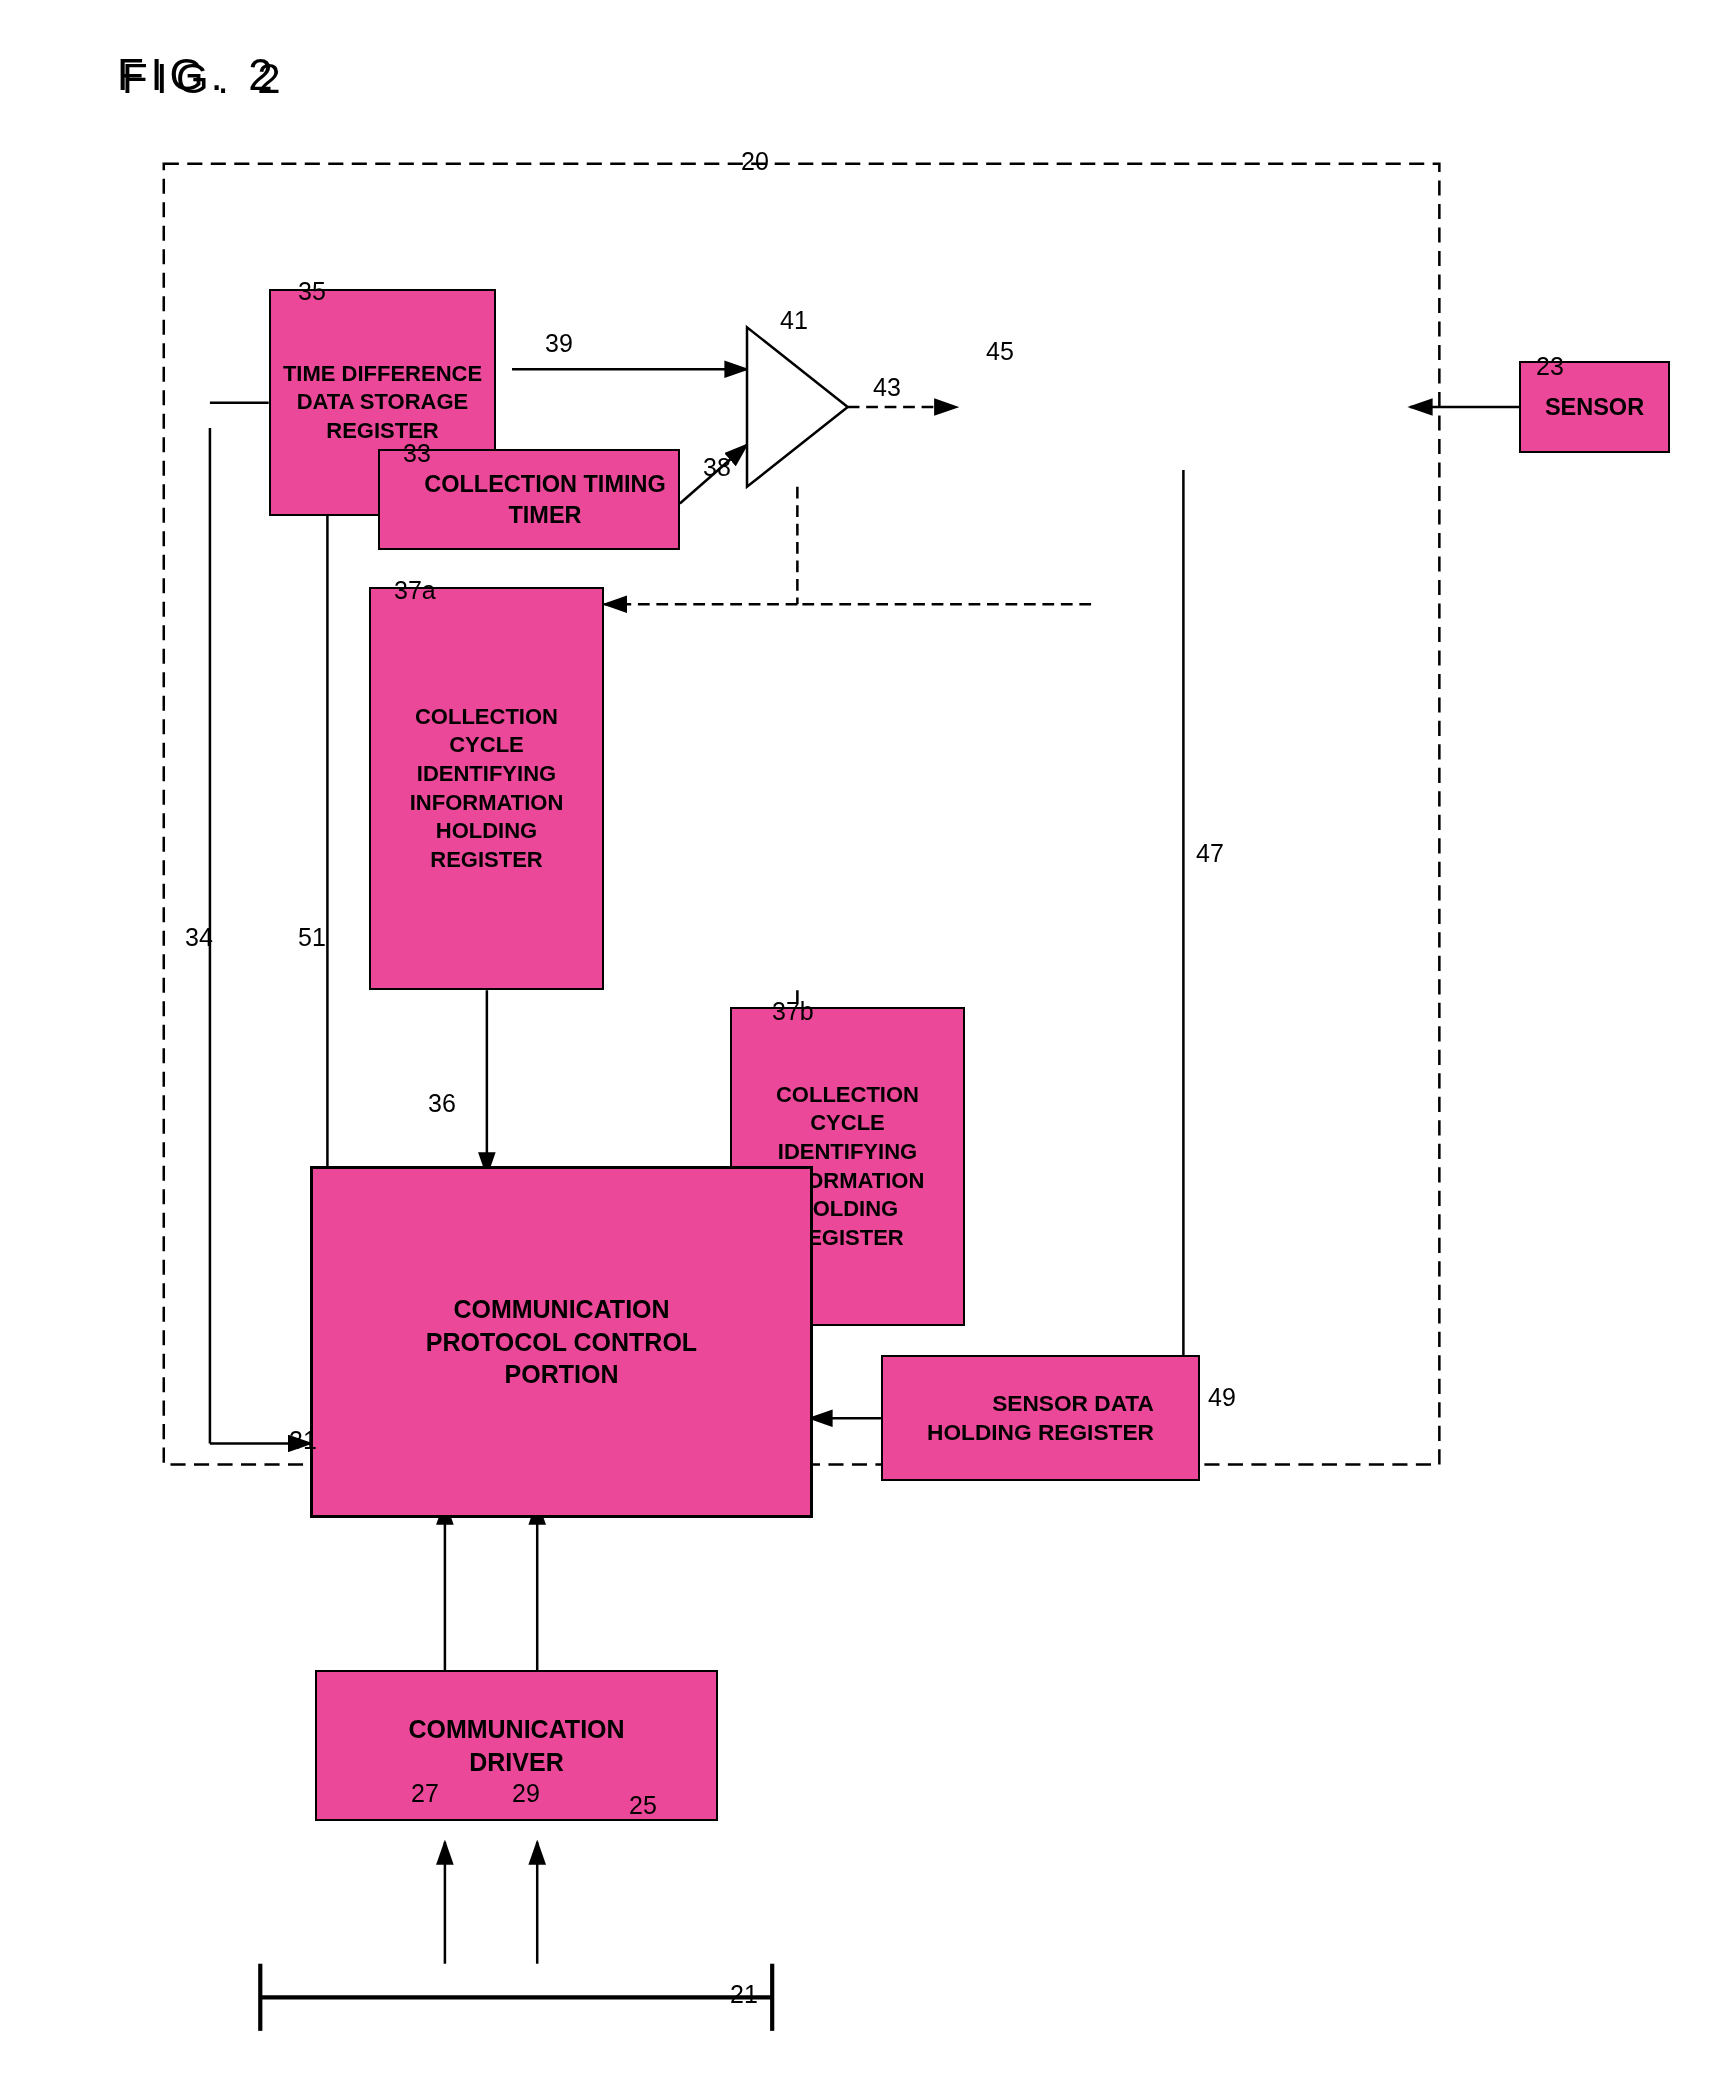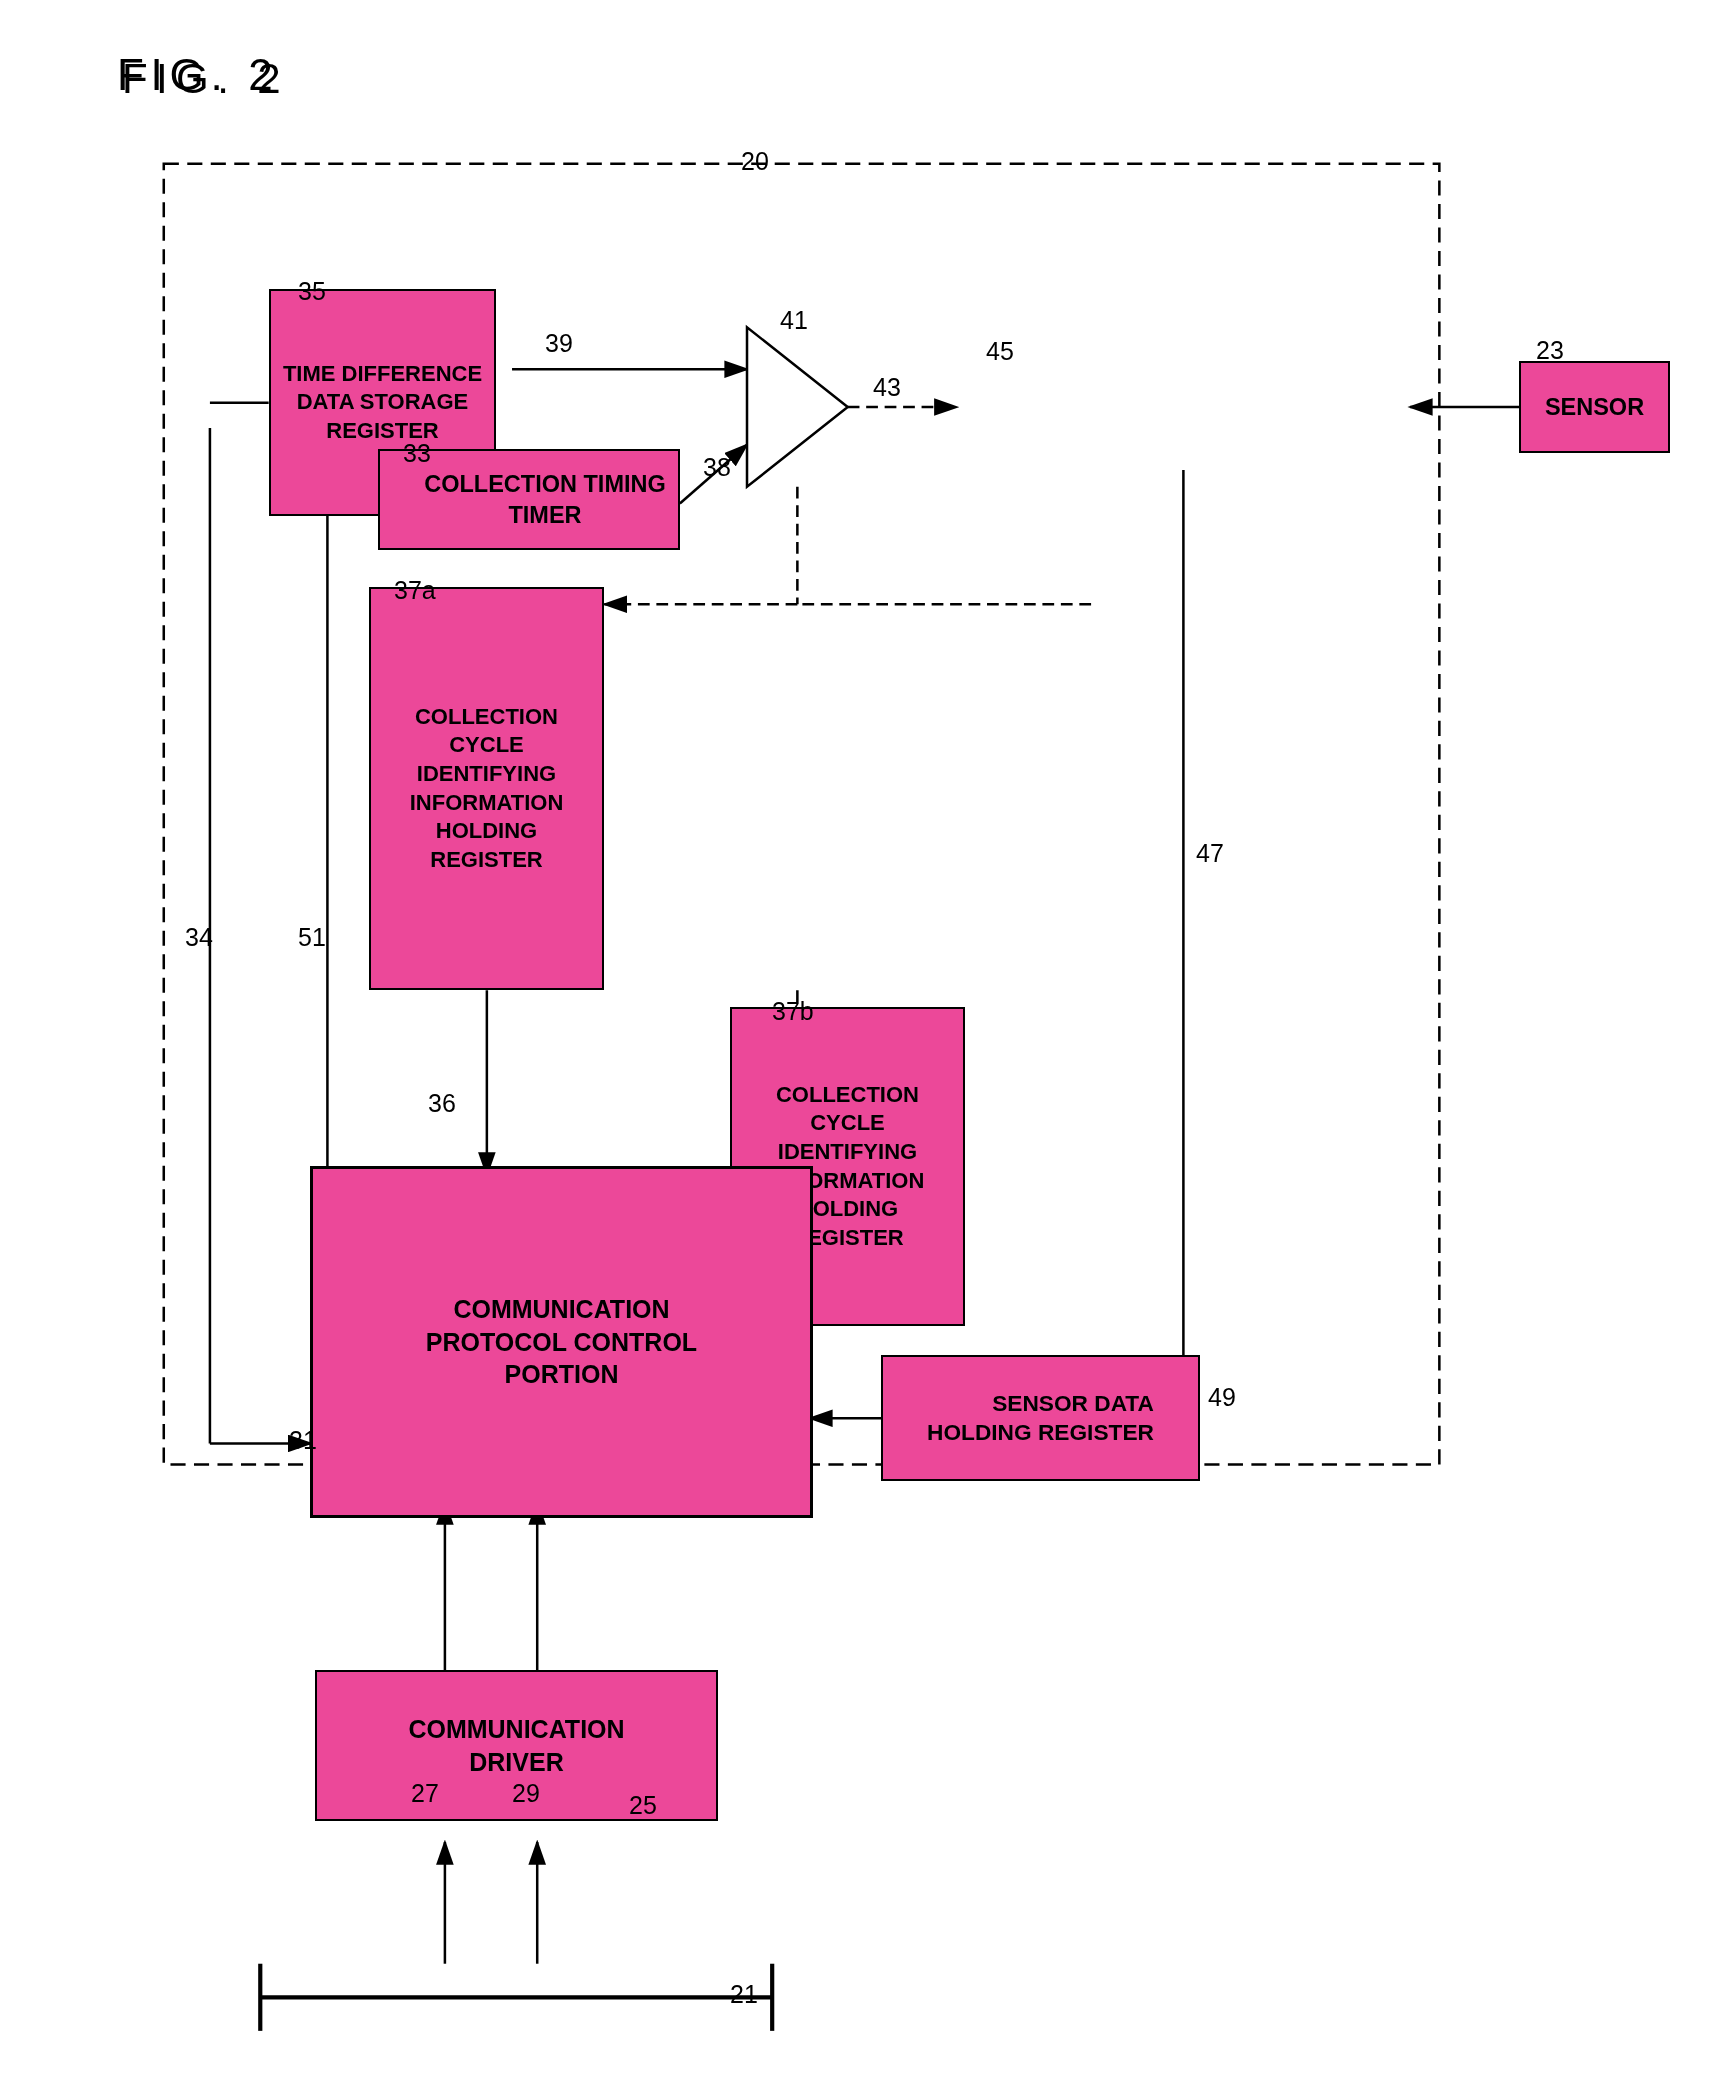--- a/index.html
+++ b/index.html
@@ -163,21 +163,21 @@
 PROTOCOL CONTROL
 PORTION</span>
   </div>
   <div class="label-ref" style="top:1426px;left:289px;">31</div>
 
   <div class="label-ref" style="top:337px;left:986px;">45</div>
 
   <div class="box" style="left:1519px;top:361px;width:151px;height:92px;font-size:23.5px;">
     <span>SENSOR</span>
   </div>
-  <div class="label-ref" style="top:336px;left:1536px;">23</div>
+  <div class="label-ref" style="top:352px;left:1536px;">23</div>
 
   <div class="box" style="left:881px;top:1355px;width:319px;height:126px;font-size:22.7px;text-align:right;">
     <span style="white-space:pre-line;">SENSOR DATA
 HOLDING REGISTER</span>
   </div>
   <div class="label-ref" style="top:1383px;left:1208px;">49</div>
 
   <div class="box" style="left:315px;top:1670px;width:403px;height:151px;font-size:25px;">
     <span style="white-space:pre-line;">COMMUNICATION
 DRIVER</span>

